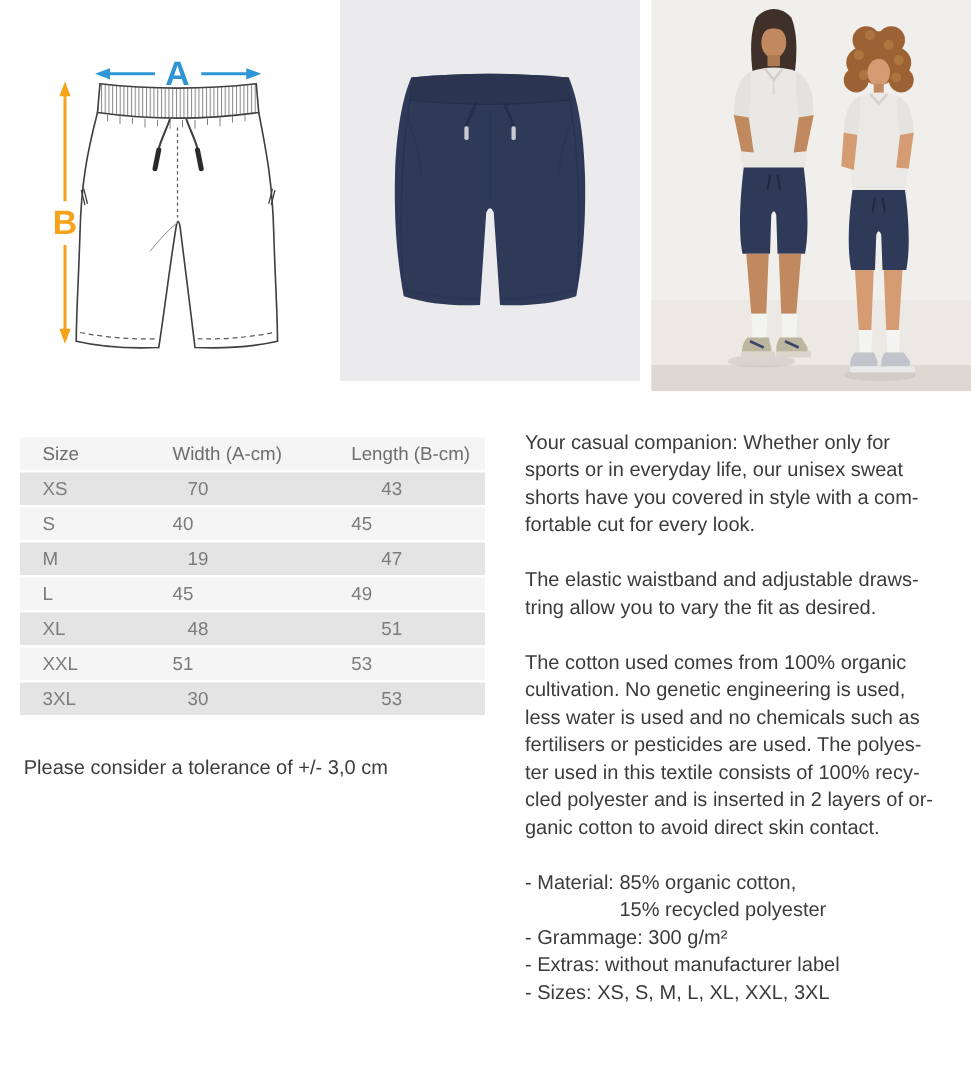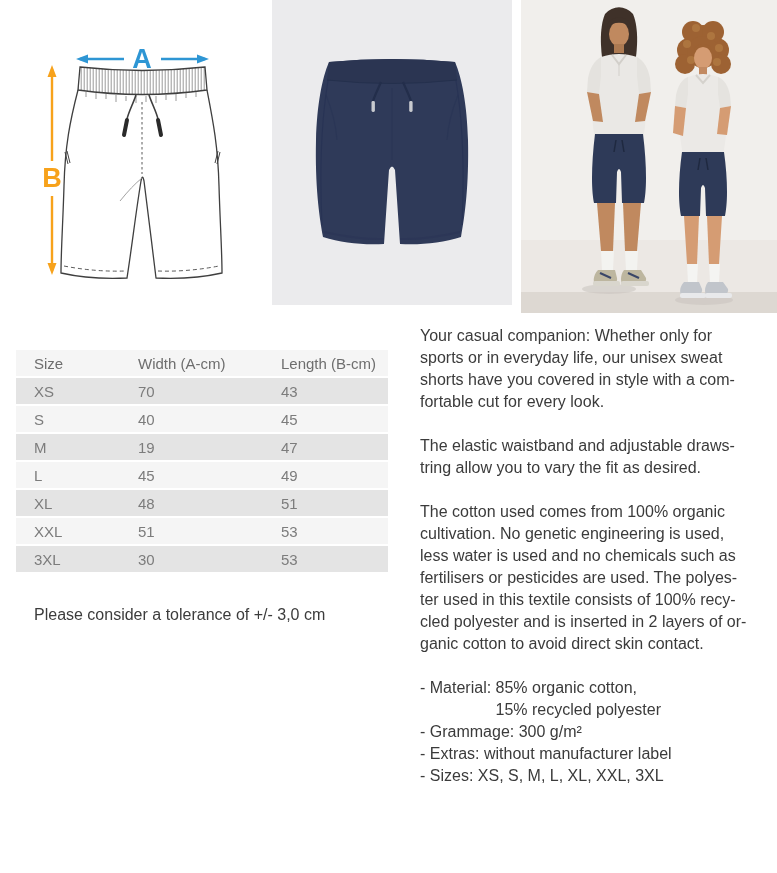--- a/index.html
+++ b/index.html
@@ -13,32 +13,32 @@
   .panel-models{left:521px;top:0;width:256px;height:313px;}
   .img-panel svg{display:block;width:100%;height:100%;}
 
   
   .size-table{position:absolute;left:16px;top:350px;width:372px;}
   .trow{
     display:grid;grid-template-columns:122px 143px 1fr;
     height:26px;margin-bottom:2px;align-items:center;
     background:#f5f5f5;font-size:15px;color:#7c7c7c;
   }
-  .trow.shade{background:#e4e4e4;}
+  .trow.shade{background:#e4e4e4;gap:12px;}
   .trow.header{background:#f5f5f5;color:#6e6e6e;}
   .tcell:first-child{padding-left:18px;}
 
   .tolerance{
-    position:absolute;left:34px;top:606px;
+    position:absolute;left:19px;top:606px;
     font-size:16px;color:#3c3c3c;
   }
 
   
   .description{
-    position:absolute;left:420px;top:325px;width:352px;
+    position:absolute;left:420px;top:344px;width:352px;
     font-size:16px;line-height:22px;color:#3b3b3b;
   }
   .description p{margin:0 0 22px 0;white-space:pre;}
   .description .specs{margin:0;white-space:pre;}
 </style>
 </head>
 <body>
 
 <div class="page">
 

